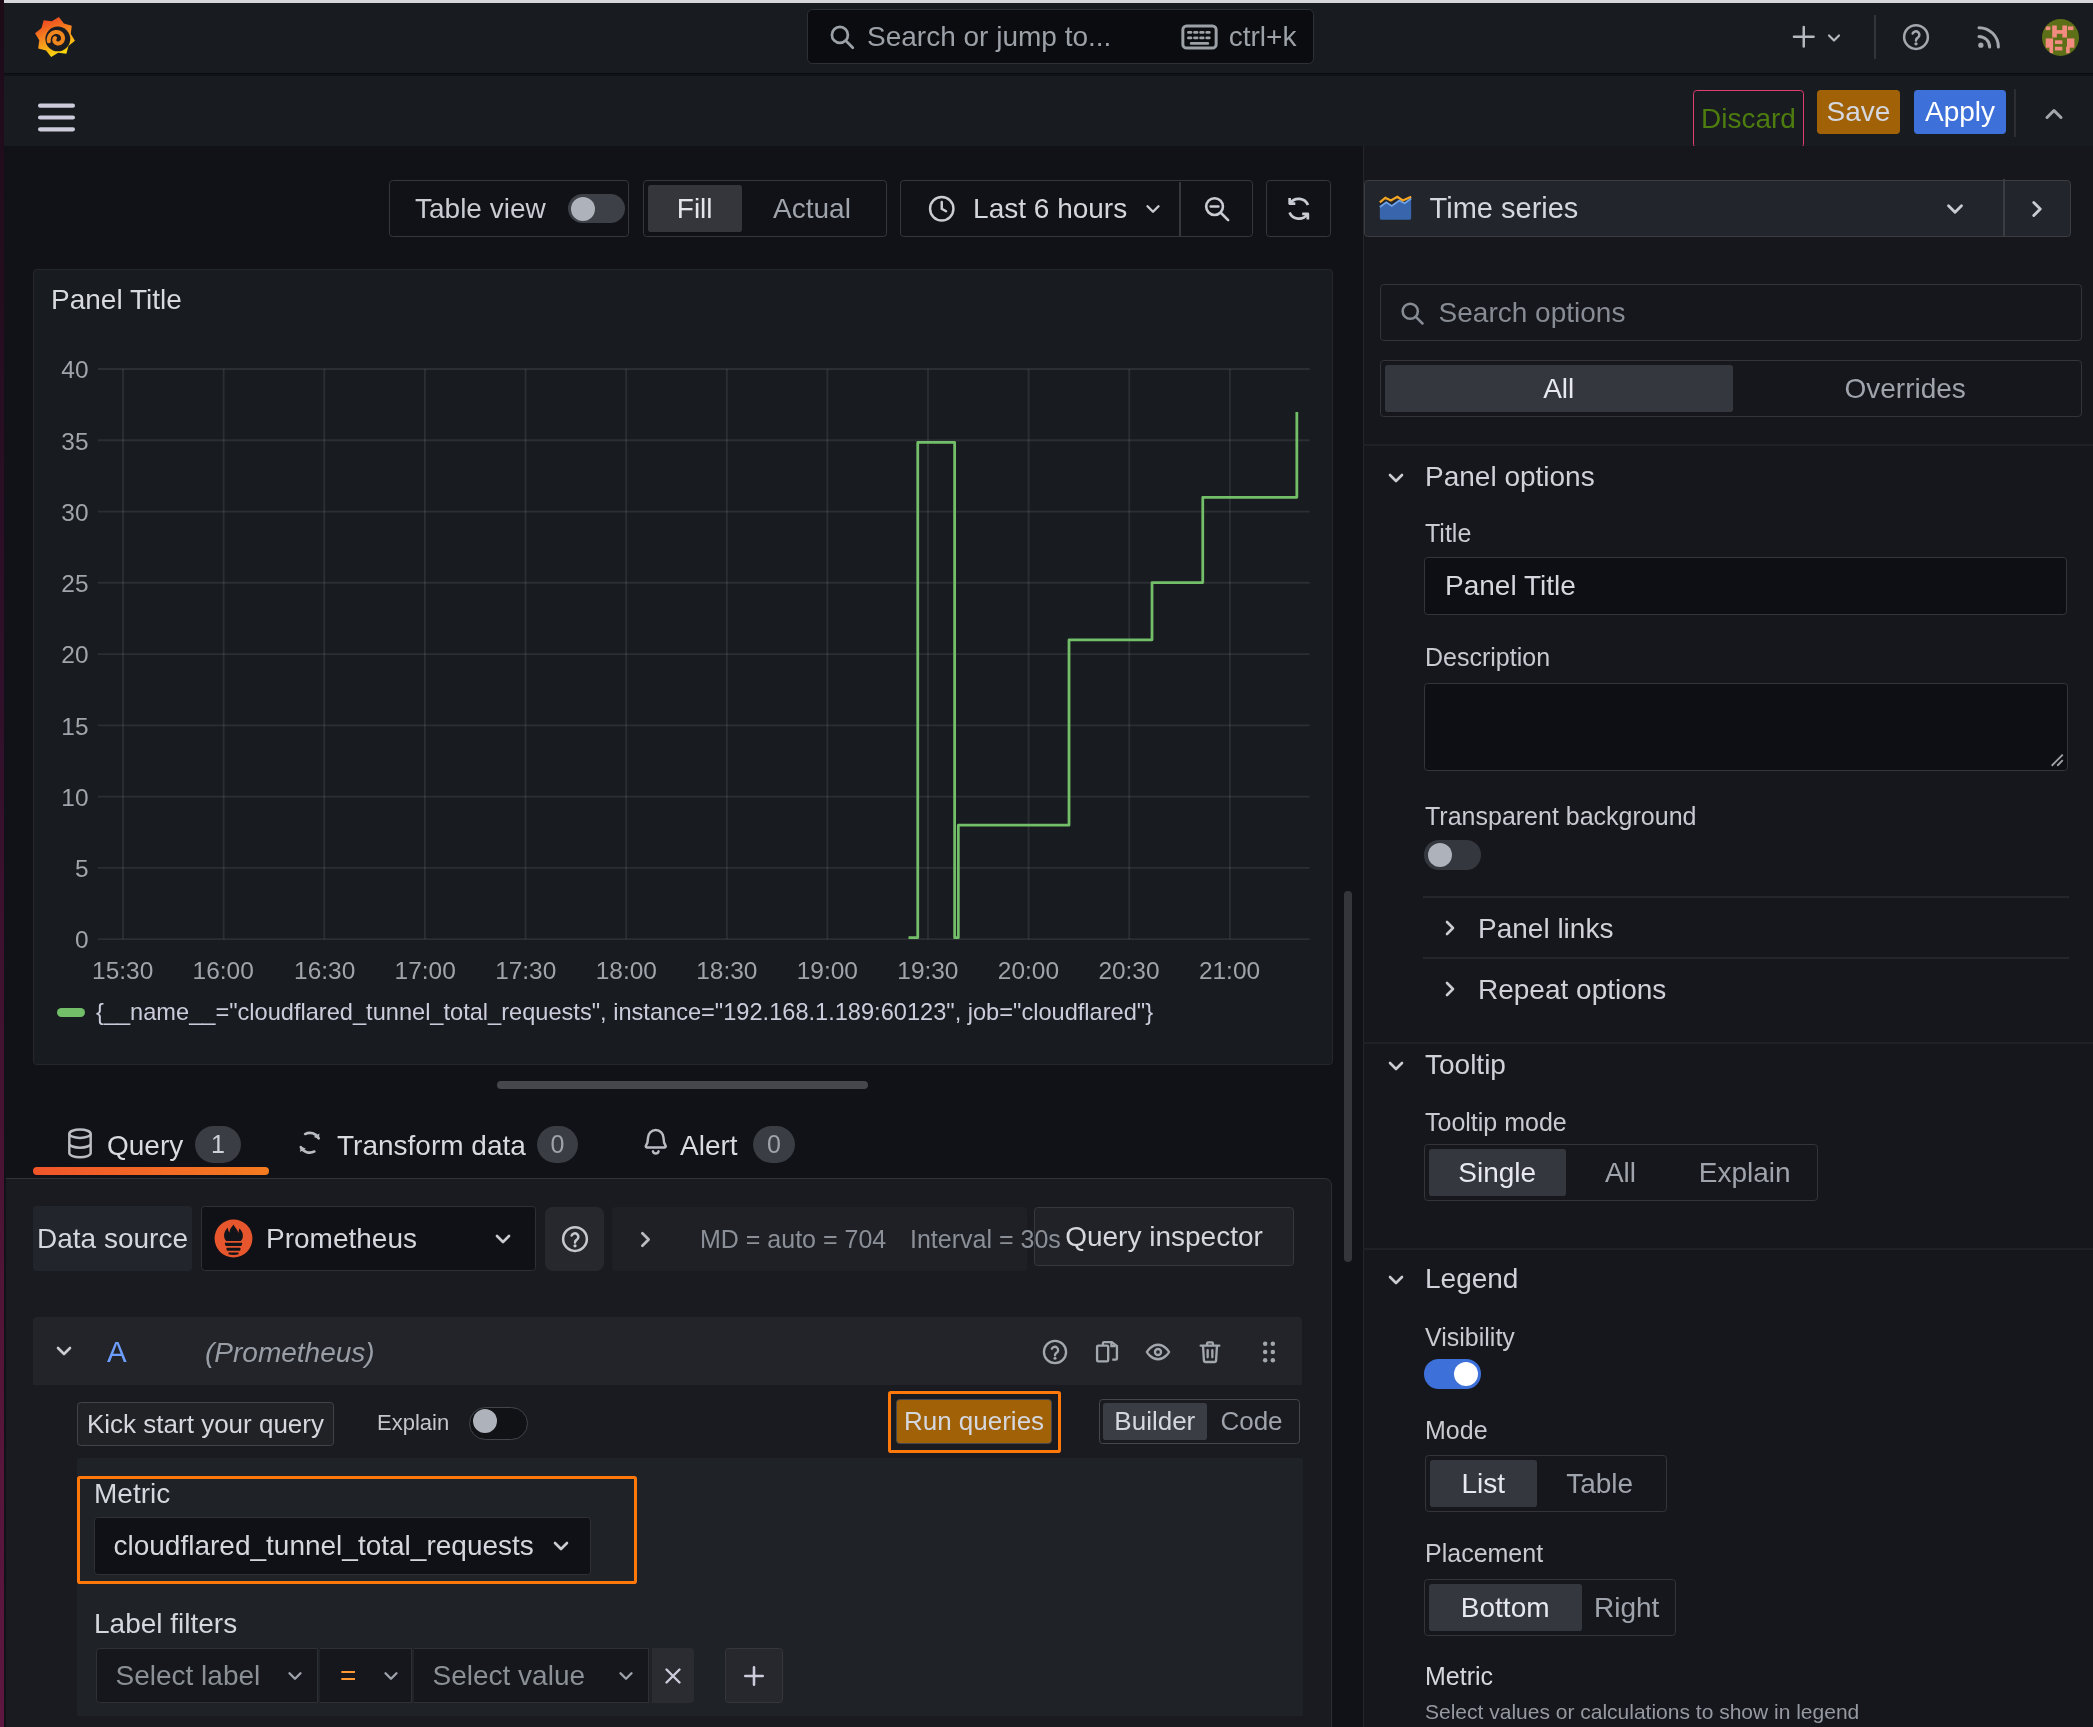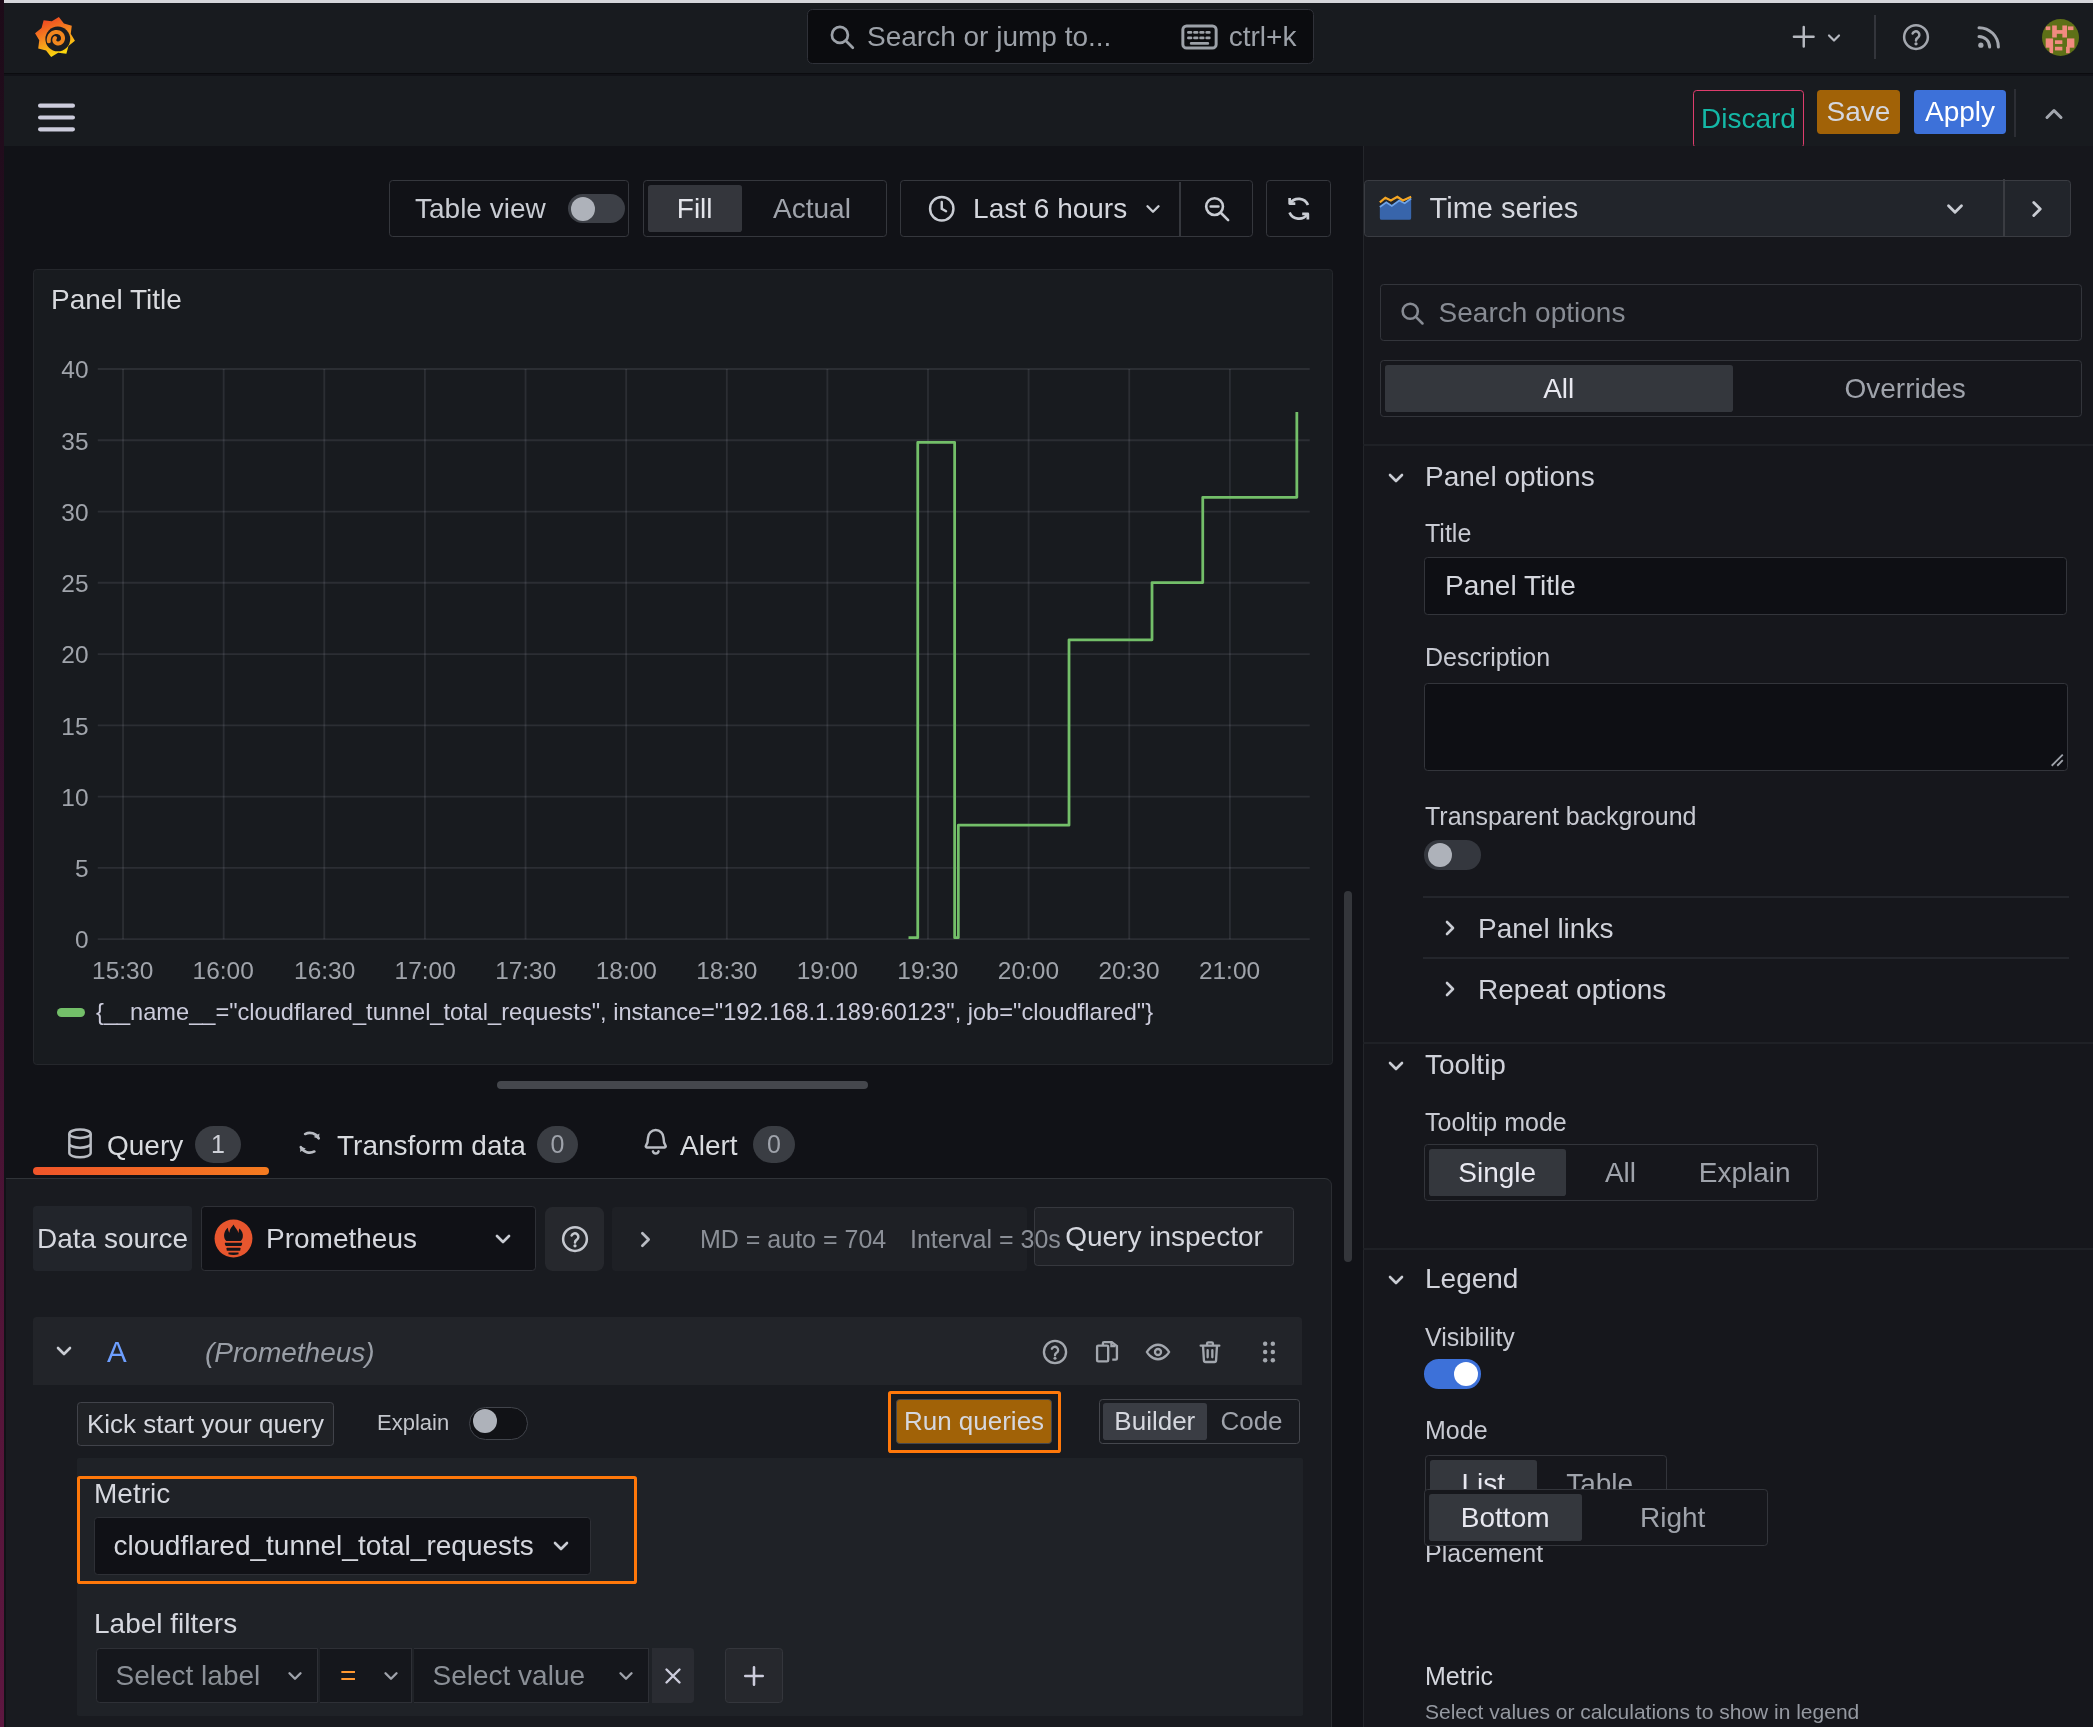--- a/index.html
+++ b/index.html
@@ -128,21 +128,21 @@
         <rect x="8" y="30" width="4" height="7"></rect>
           <rect x="26" y="30" width="4" height="7"></rect>
       </g>
     </g>
   </svg>
 
   <div id="crumbbar"></div>
   <svg class="abs" style="left:37px;top:102px" width="39" height="31" viewBox="0 0 42 34" color="#ccccdc">
       <path d="M3 4h36M3 17h36M3 30h36" stroke="currentColor" stroke-width="4.6" stroke-linecap="round"></path>
     </svg>
-  <div class="abs btn" style="left:1693px;top:90px;width:111px;height:58px;border:1.8px solid #de3d6d;color:#14b8a6">Discard</div>
+  <div class="abs btn" style="left:1693px;top:90px;width:111px;height:58px;border:1.8px solid #de3d6d;color:#4d7c0f">Discard</div>
   <div class="abs btn" style="left:1817px;top:90px;width:83px;height:44px;background:#a16207;color:#d5d7de">Save</div>
   <div class="abs btn" style="left:1914px;top:90px;width:92px;height:44px;background:#3d71d9;color:#ffffff">Apply</div>
   <div class="abs" style="left:2014px;top:89px;width:1.8px;height:48px;background:#2c2e34"></div>
   <svg class="abs" style="left:2040px;top:100px" width="28" height="28" viewBox="0 0 24 24" color="#a3a7ae">
       <use href="#cup"></use>
     </svg>
 
   <div class="tbox" style="left:389px;top:180px;width:240px;height:57px">
     <span style="margin-left:25px;color:#c9ccd3">Table view</span>
     <span class="toggle" style="margin-left:22px;background:#3d4047">
@@ -432,20 +432,20 @@
   <div class="lbl" style="left:1425px;top:1323px">Visibility</div>
   <span class="toggle on" style="position:absolute;left:1424px;top:1359px">
       <i></i>
     </span>
   <div class="lbl" style="left:1425px;top:1416px">Mode</div>
   <div class="radio" style="left:1425px;top:1455px;width:242px;height:57px">
     <span class="sel" style="left:3.7px;width:107px;font-size:28px">List</span>
     <span class="opt" style="left:111px;right:3.7px;font-size:28px">Table</span>
   </div>
   <div class="lbl" style="left:1425px;top:1539px">Placement</div>
-  <div class="radio" style="left:1424px;top:1489px;width:344px;height:57px">
+  <div class="radio" style="left:1424px;top:1579px;width:252px;height:57px">
     <span class="sel" style="left:3.7px;width:153px;font-size:28px">Bottom</span>
     <span class="opt" style="left:157px;right:3.7px;font-size:28px">Right</span>
   </div>
   <div class="lbl" style="left:1425px;top:1662px;font-weight:500;color:#d5d7de">Metric</div>
   <div class="lbl" style="left:1425px;top:1700px;color:#9599a1;font-size:21px">Select values or calculations to show in legend</div>
 </div>
 
 
 </body></html>

